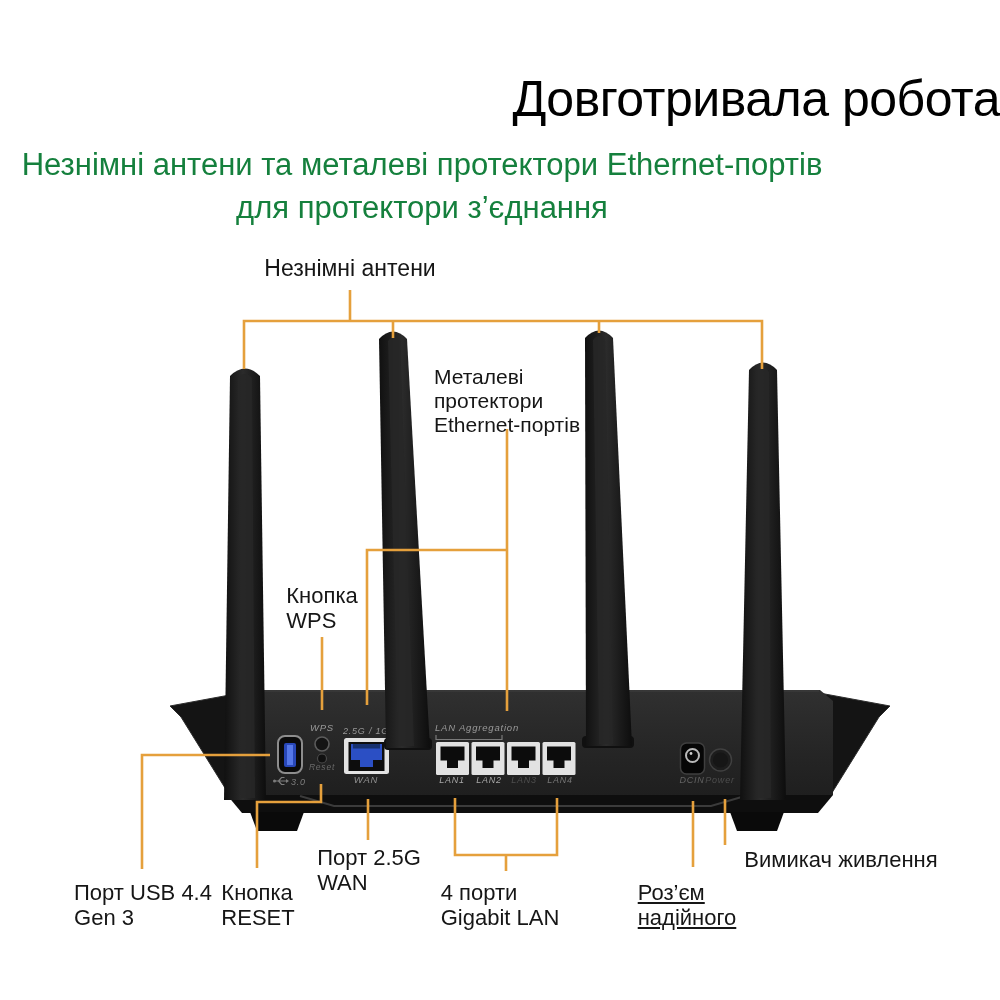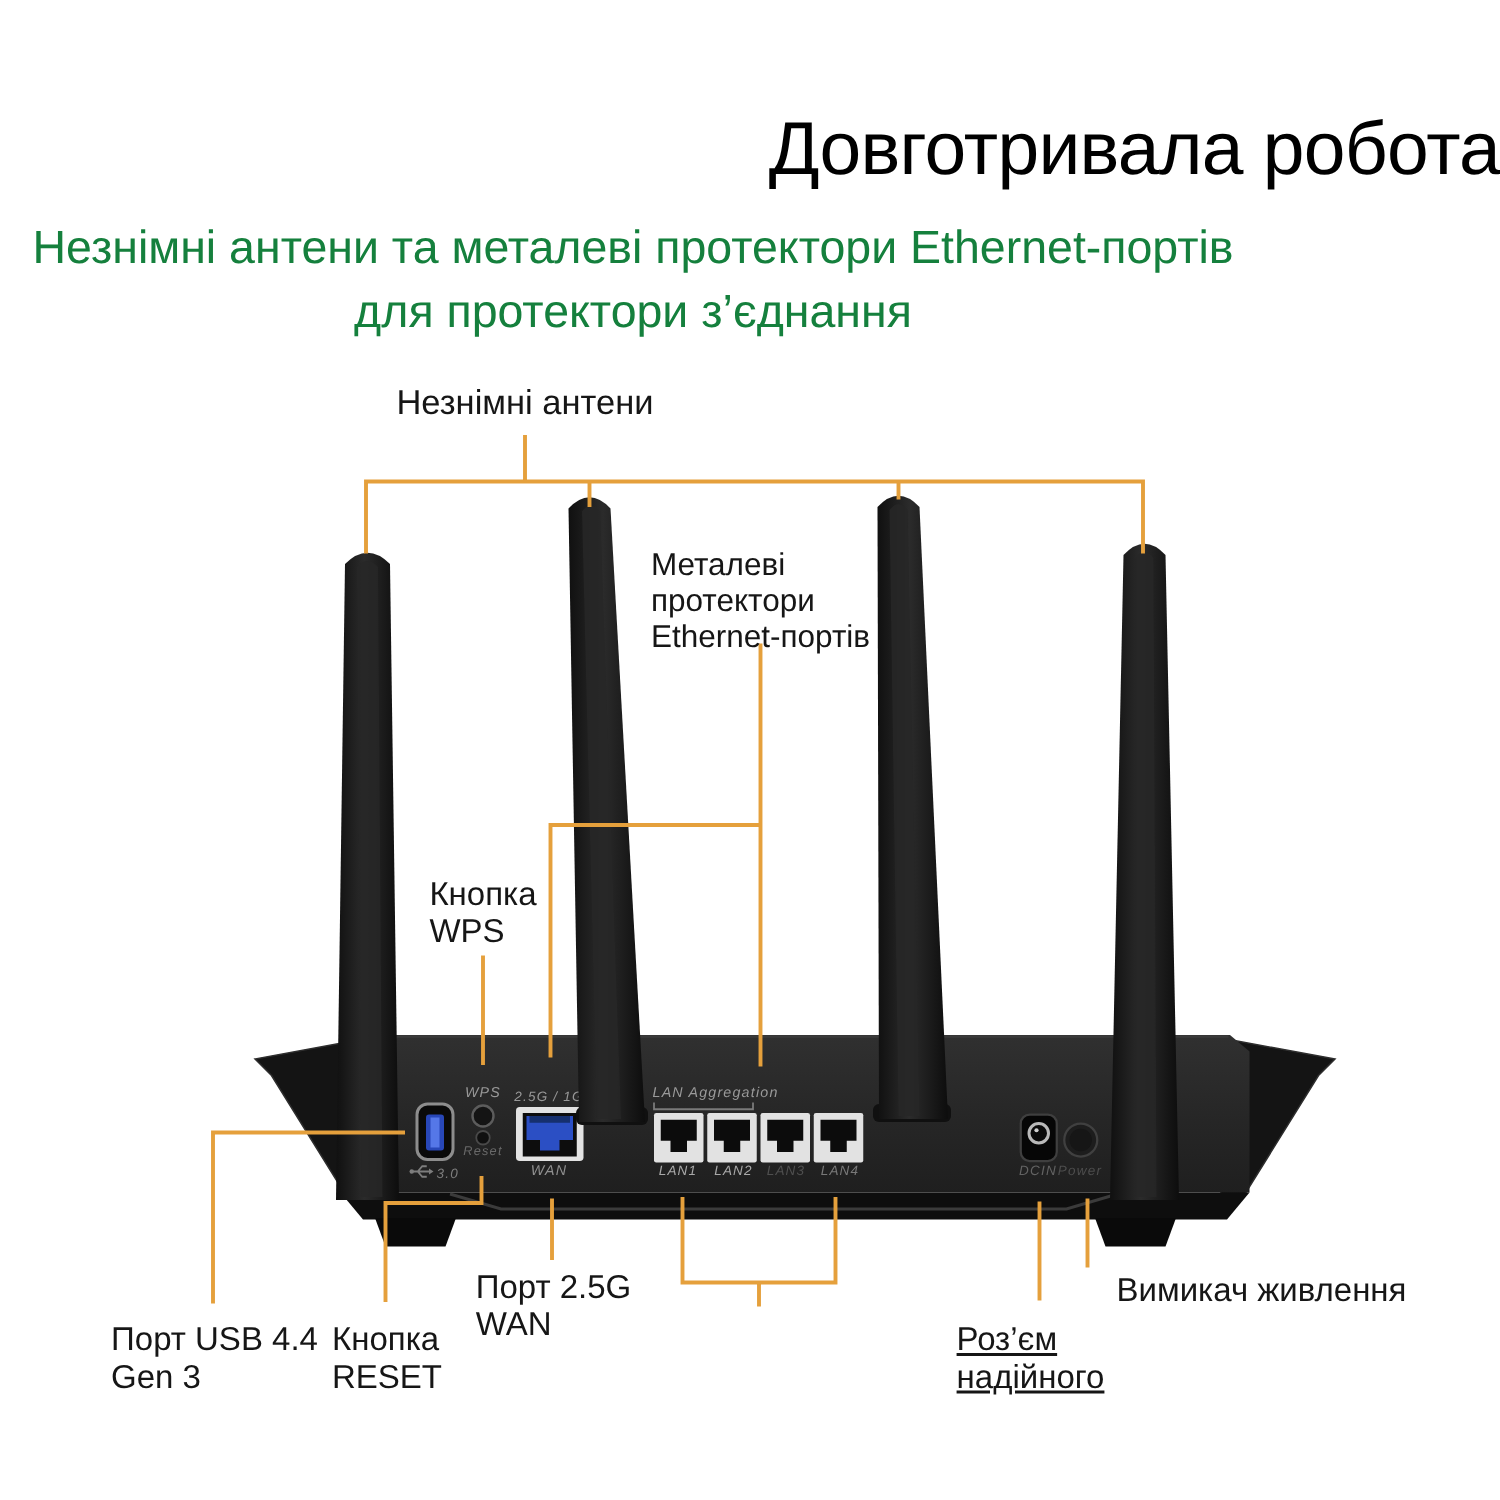--- a/index.html
+++ b/index.html
@@ -168,20 +168,24 @@
     <div class="lbl" id="lbl-reset">
       <div>Кнопка</div>
       <div>RESET</div>
     </div>
 
     <div class="lbl" id="lbl-wan">
       <div>Порт 2.5G</div>
       <div>WAN</div>
     </div>
 
+    <div class="lbl" id="lbl-lan">
+      <div>4 порти</div>
+      <div>Gigabit LAN</div>
+    </div>
 
     <div class="lbl" id="lbl-dc">
       <div>Роз’єм</div>
       <div>надійного</div>
     </div>
 
     <div class="lbl" id="lbl-power">Вимикач живлення</div>
   </div>
 </div>
 

